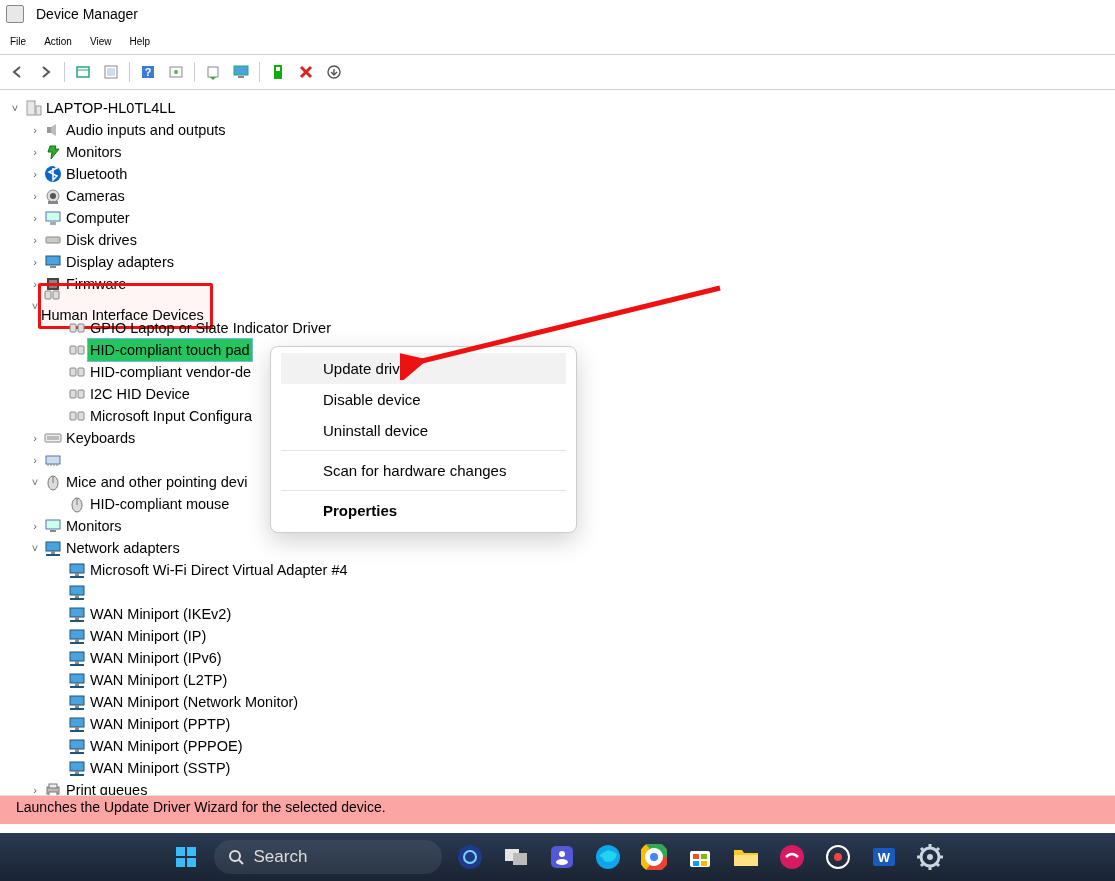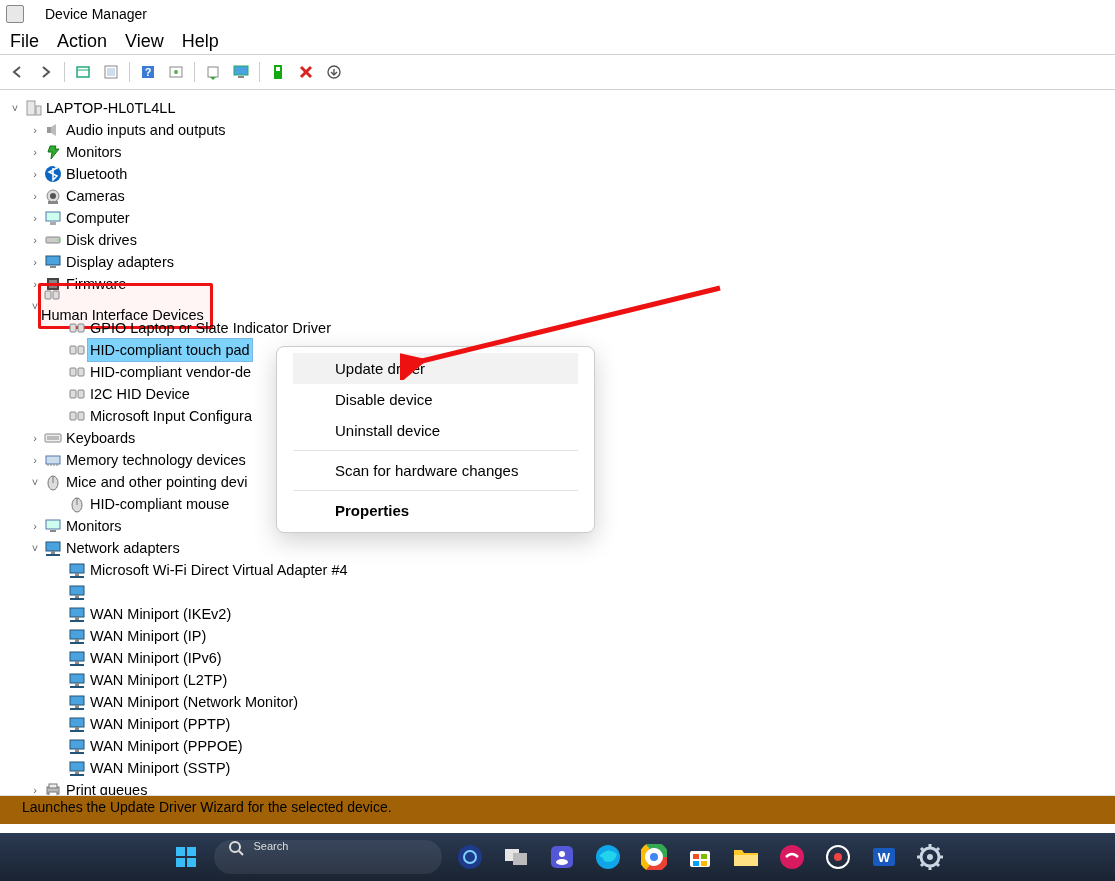--- a/index.html
+++ b/index.html
@@ -1,42 +1,42 @@
 <!DOCTYPE html>
 <html><head>
 <meta charset="utf-8">
 <style>
 html,body{margin:0;padding:0;font-family:"Segoe UI",Arial,sans-serif;font-size:13px;color:#000;background:#fff;width:1115px;height:881px;overflow:hidden;position:relative}
-.titlebar{height:28px;display:flex;align-items:center;padding:0 6px;gap:21px}
+.titlebar{height:28px;display:flex;align-items:center;padding:0 6px;gap:12px}
 .titlebar .ticon{width:16px;height:16px;background:#e8e8e8;border:1px solid #888;border-radius:2px}
 .titlebar .ttxt{font-size:14px}
-.menubar{height:22px;display:flex;align-items:center;gap:18px;padding:2px 10px;border-bottom:1px solid #d0d0d0;font-size:18px}
+.menubar{height:22px;display:flex;align-items:center;gap:18px;padding:2px 10px;border-bottom:1px solid #d0d0d0;font-size:10px}
 .menubar span{cursor:default}
 .toolbar{height:30px;display:flex;align-items:center;gap:4px;padding:2px 6px;border-bottom:1px solid #d0d0d0}
 .tb-btn{width:22px;height:22px;display:flex;align-items:center;justify-content:center;border:1px solid transparent;border-radius:3px}
 .tb-sep{width:1px;height:20px;background:#ccc;margin:0 2px}
 .tree{position:relative;height:712px;overflow:hidden;padding:6px 0 0 8px;border-top:1px solid #fff; font-size:14.5px; line-height:22px}
 .row{display:flex;align-items:center;height:22px;white-space:nowrap}
 .exp{width:14px;text-align:center;color:#666;font-size:11px;cursor:default}
 .exp.empty{visibility:hidden}
 .ic{width:18px;height:18px;margin:0 4px 0 2px;flex:none;display:flex;align-items:center;justify-content:center}
 .ind1{margin-left:20px}
 .ind2{margin-left:44px}
-.sel{background:#7dd3fc;border:1px solid #7ab7e8; padding:0 2px; margin-left:-3px}
+.sel{background:#22c55e;border:1px solid #7ab7e8; padding:0 2px; margin-left:-3px}
 .highlight-box{border:3px solid #e11; background:rgba(255,0,0,0.04); border-radius:2px; padding:0 6px 0 0; margin-left:-4px}
-.status{position:absolute;left:0;right:0;top:795px;height:22px;padding:3px 22px;border-top:1px solid #e0e0e0;font-size:14px;background:#a16207}
-.ctx{position:absolute;left:276px;top:346px;width:285px;background:#fff;border:1px solid #ccc;border-radius:8px;box-shadow:0 8px 24px rgba(0,0,0,.18);padding:6px 16px;font-size:15px}
+.status{position:absolute;left:0;right:0;top:795px;height:22px;padding:3px 16px;border-top:1px solid #e0e0e0;font-size:14px;background:#fca5a5}
+.ctx{position:absolute;left:270px;top:346px;width:285px;background:#fff;border:1px solid #ccc;border-radius:8px;box-shadow:0 8px 24px rgba(0,0,0,.18);padding:6px 10px;font-size:15px}
 .ctx .mi{padding:7px 20px 7px 42px;cursor:default}
 .ctx .mi.hl{background:#f2f2f2}
 .ctx .mi.bold{font-weight:700}
 .ctx hr{border:none;border-top:1px solid #e3e3e3;margin:4px 0}
 .arrow{position:absolute;pointer-events:none}
 .taskbar{position:absolute;left:0;right:0;bottom:0;height:48px;background:linear-gradient(#2a3a52,#1a2332);display:flex;align-items:center;justify-content:center;gap:10px}
 .tb-item{width:36px;height:36px;border-radius:6px;display:flex;align-items:center;justify-content:center;color:#fff}
-.search-pill{width:200px;height:34px;border-radius:17px;background:rgba(255,255,255,.08);display:flex;gap:10px;color:#ddd;padding:0 14px;font-size:11px}
+.search-pill{width:200px;height:34px;border-radius:17px;background:rgba(255,255,255,.08);display:flex;align-items:center;gap:10px;color:#ddd;padding:0 14px;font-size:17px}
 svg{display:block}
 </style>
 </head>
 <body>
 
 <div class="titlebar">
   <span class="ticon"></span>
   <span class="ttxt">Device Manager</span>
 </div>
 
@@ -282,21 +282,20 @@
       <span class="exp">›</span>
       <span class="ic">
         <svg width="18" height="18">
           <rect x="2" y="5" width="14" height="8" fill="#cde" stroke="#57a"></rect>
           <line x1="4" y1="13" x2="4" y2="15" stroke="#888"></line>
           <line x1="7" y1="13" x2="7" y2="15" stroke="#888"></line>
           <line x1="10" y1="13" x2="10" y2="15" stroke="#888"></line>
           <line x1="13" y1="13" x2="13" y2="15" stroke="#888"></line>
         </svg>
       </span>
-      <span>Memory technology devices</span>
     </div>
     <div class="row ind1">
       <span class="exp">˅</span>
       <span class="ic">
         <svg width="18" height="18">
           <ellipse cx="9" cy="10" rx="5" ry="7" fill="#ddd" stroke="#777"></ellipse>
           <line x1="9" y1="3" x2="9" y2="10" stroke="#777"></line>
         </svg>
       </span>
       <span>Mice and other pointing devi</span>

